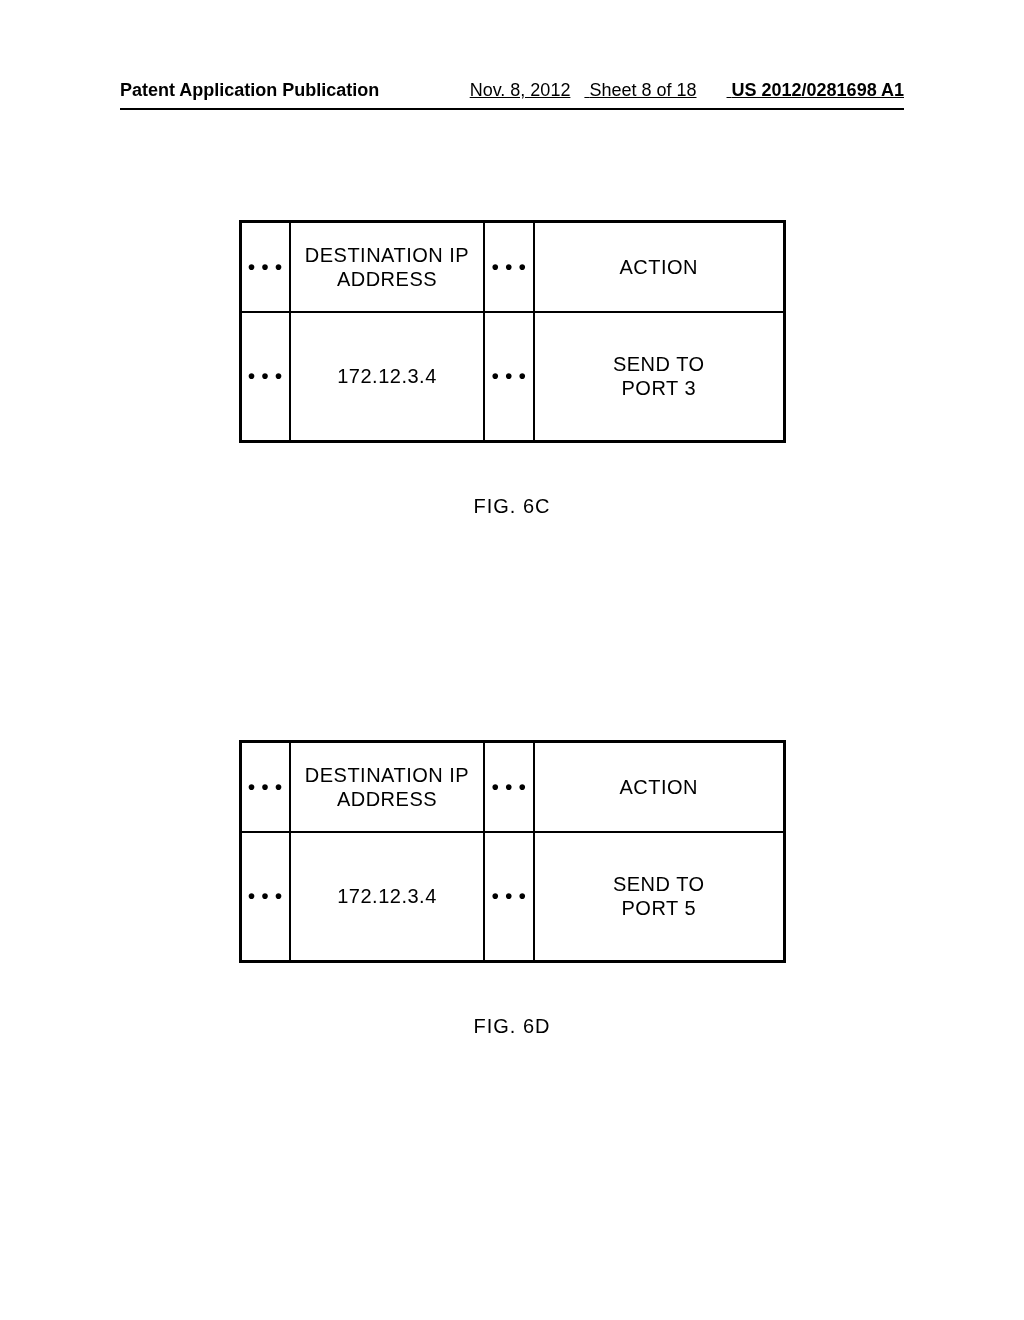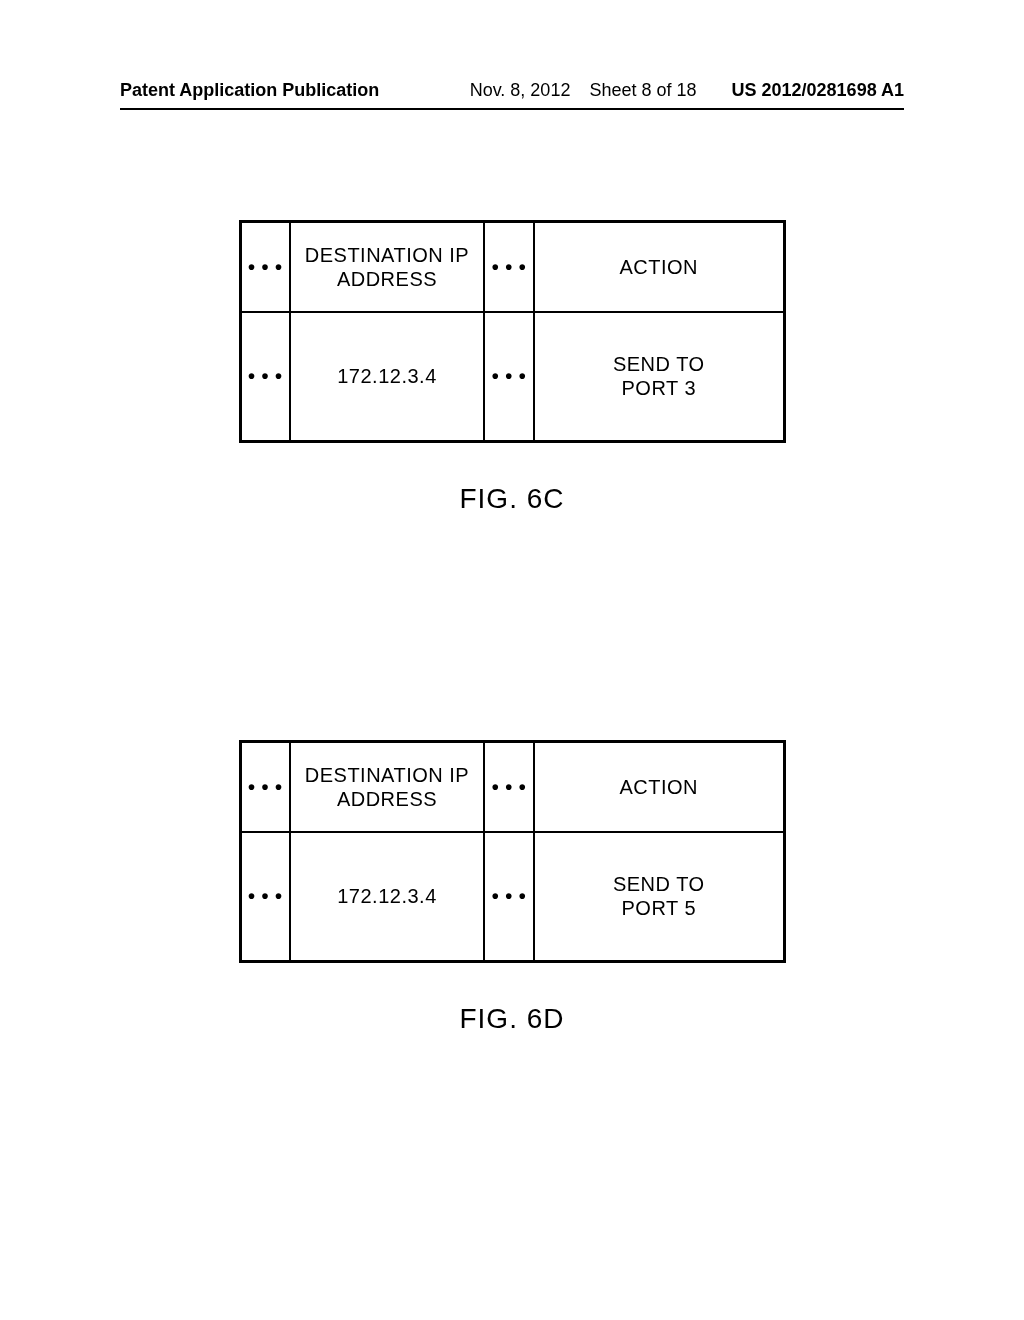--- a/index.html
+++ b/index.html
@@ -24,20 +24,21 @@
       display: flex;
       justify-content: space-between;
       align-items: baseline;
       font-size: 18px;
     }
     .header-left {
       font-weight: bold;
     }
     .header-right {
       font-weight: bold;
+      text-decoration: underline;
     }
     .header-date {
       font-weight: normal;
       margin-right: 14px;
     }
     .header-sheet {
       font-weight: normal;
       margin-right: 30px;
     }
     .hr {
@@ -87,22 +88,22 @@
     }
     .row-head td {
       height: 90px;
       line-height: 1.2;
     }
     .row-data td {
       height: 130px;
       line-height: 1.2;
     }
     .fig-label {
-      margin-top: 40px;
-      font-size: 28px;
+      margin-top: 52px;
+      font-size: 20px;
       font-weight: normal;
       letter-spacing: 1px;
     }
   </style>
 </head>
 <body>
 
 <div class="header">
   <div class="header-left">Patent Application Publication</div>
   <div class="header-right">

